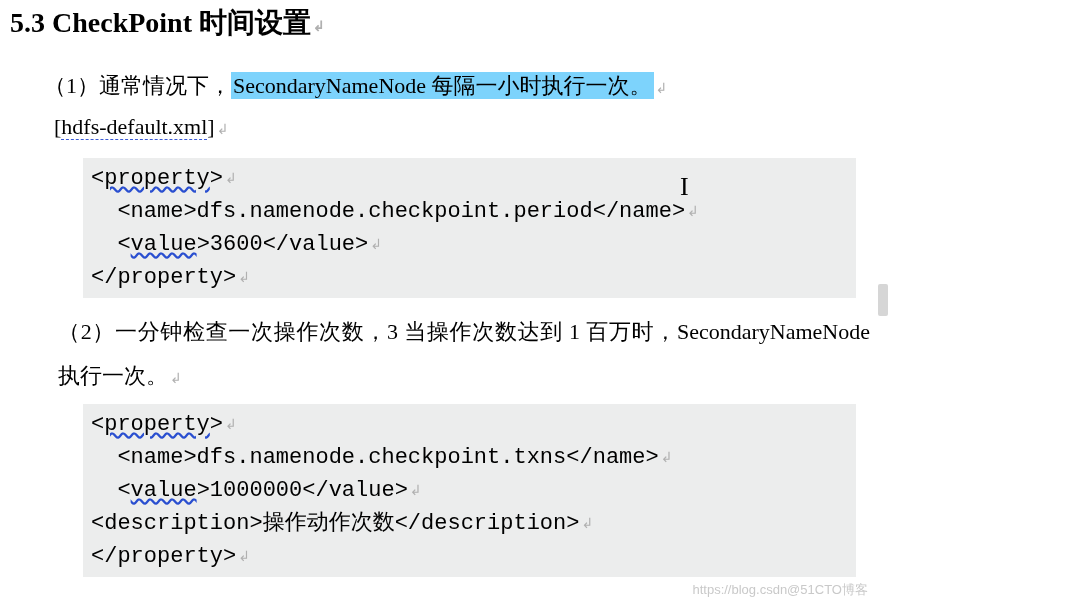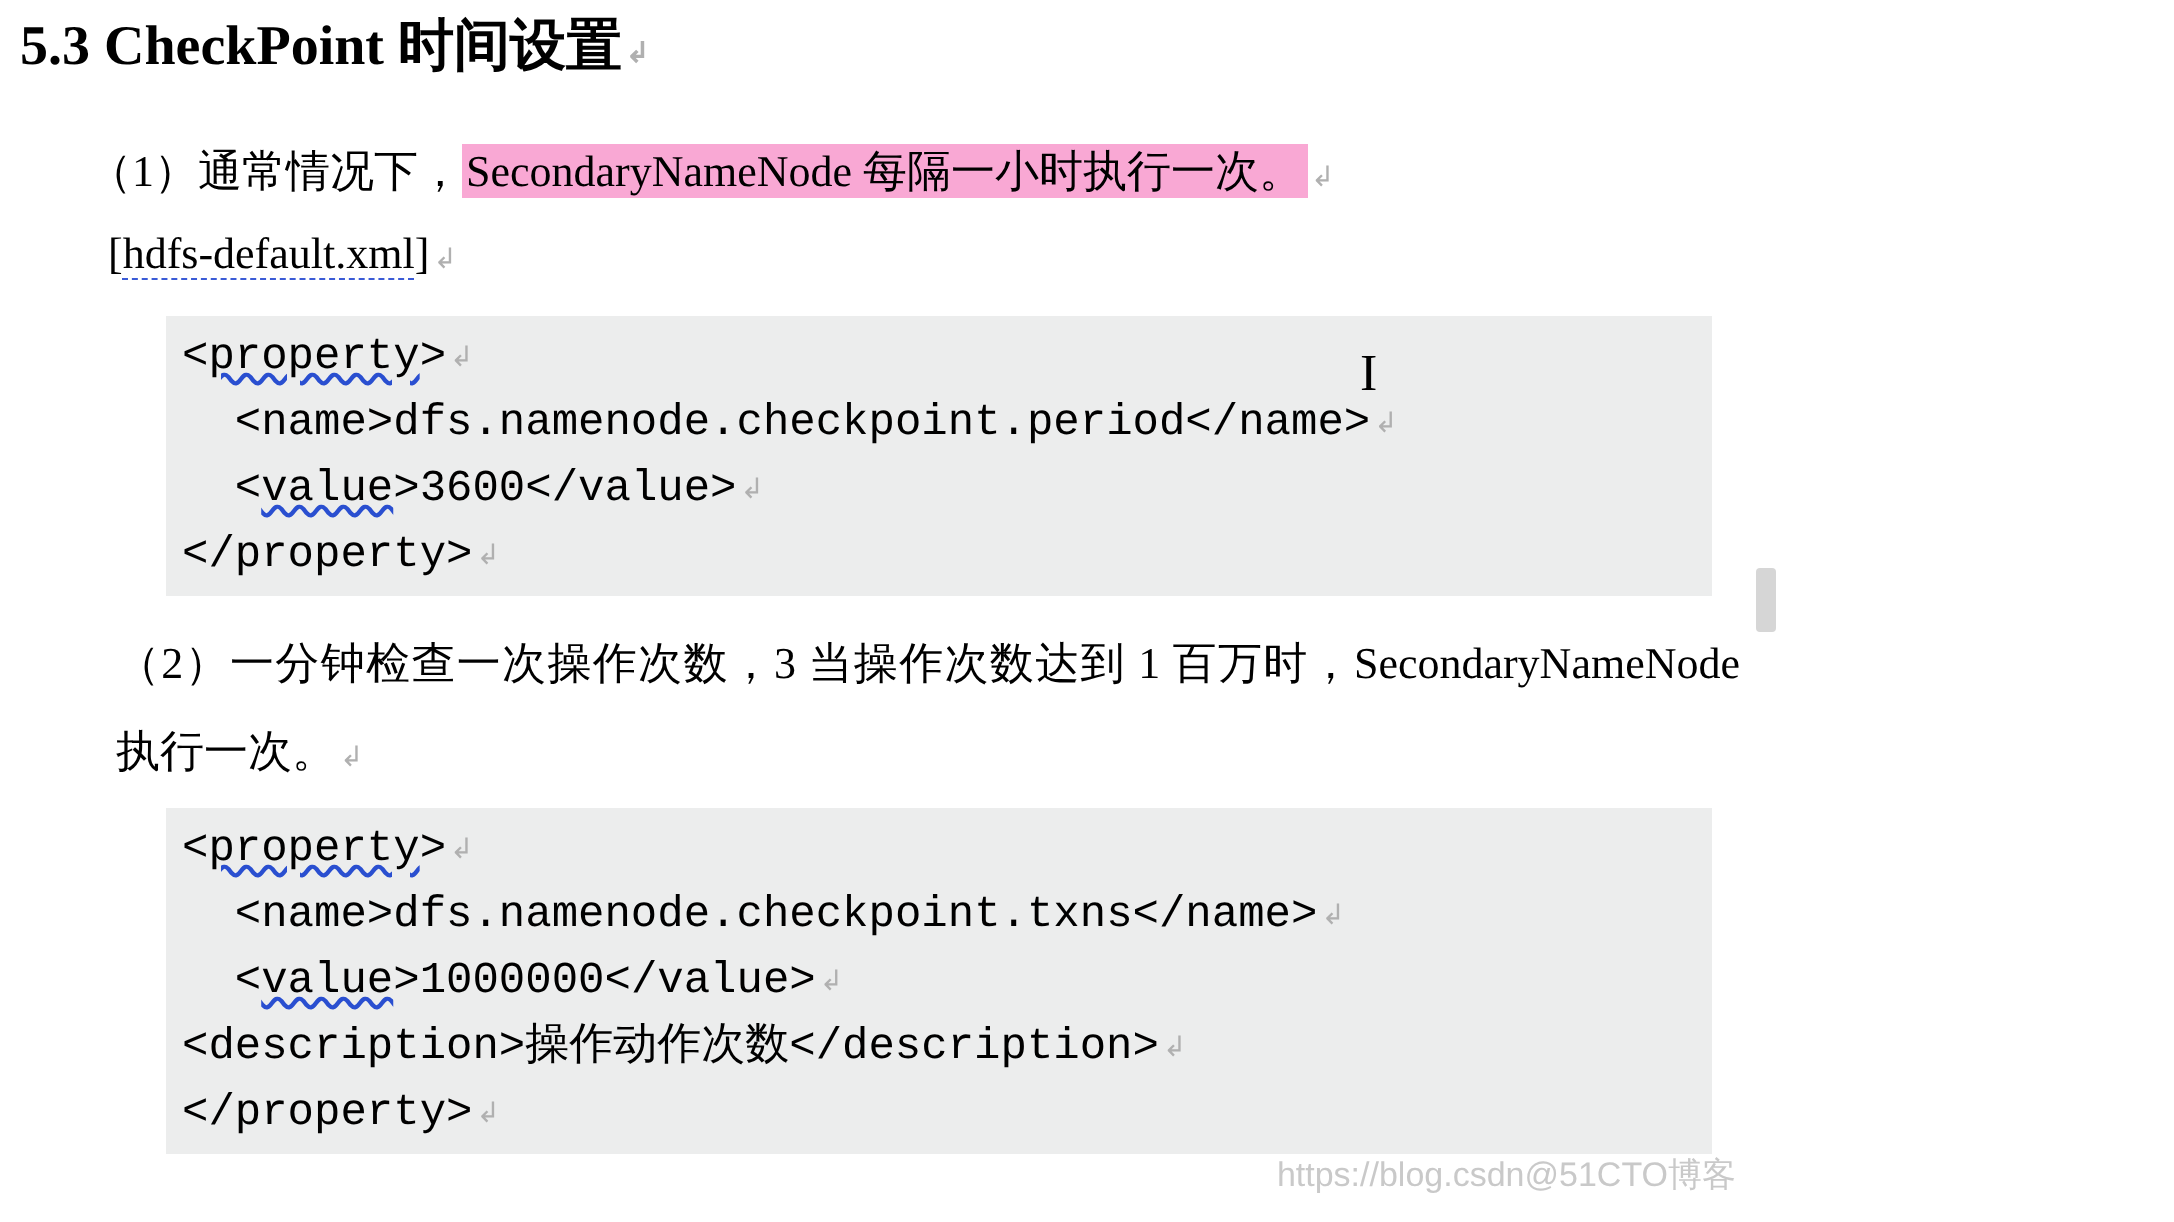--- a/index.html
+++ b/index.html
@@ -23,21 +23,21 @@
     font-weight: bold;
     margin: 4px 0 22px 0;
   }
   .para {
     font-size: 22px;
     line-height: 2.0;
     margin: 0 0 6px 34px;
     text-align: justify;
   }
   .highlight {
-    background: #f9a8d4;
+    background: #7dd3fc;
     padding: 1px 2px;
   }
   .filelabel {
     font-size: 22px;
     margin: 0 0 18px 44px;
   }
   .dotted {
     border-bottom: 1px dashed #3b5bd6;
     padding-bottom: 0;
   }
@@ -68,21 +68,21 @@
     top: 172px;
     font-family: serif;
     font-size: 26px;
     color: #000;
     user-select: none;
   }
   .watermark {
     position: absolute;
     right: 22px;
     bottom: 12px;
-    font-size: 17px;
+    font-size: 13px;
     color: #c9c9c9;
     font-family: Arial, sans-serif;
   }
   .scrollbar-stub {
     position: absolute;
     right: 2px;
     top: 284px;
     width: 10px;
     height: 32px;
     background: #d6d6d6;

